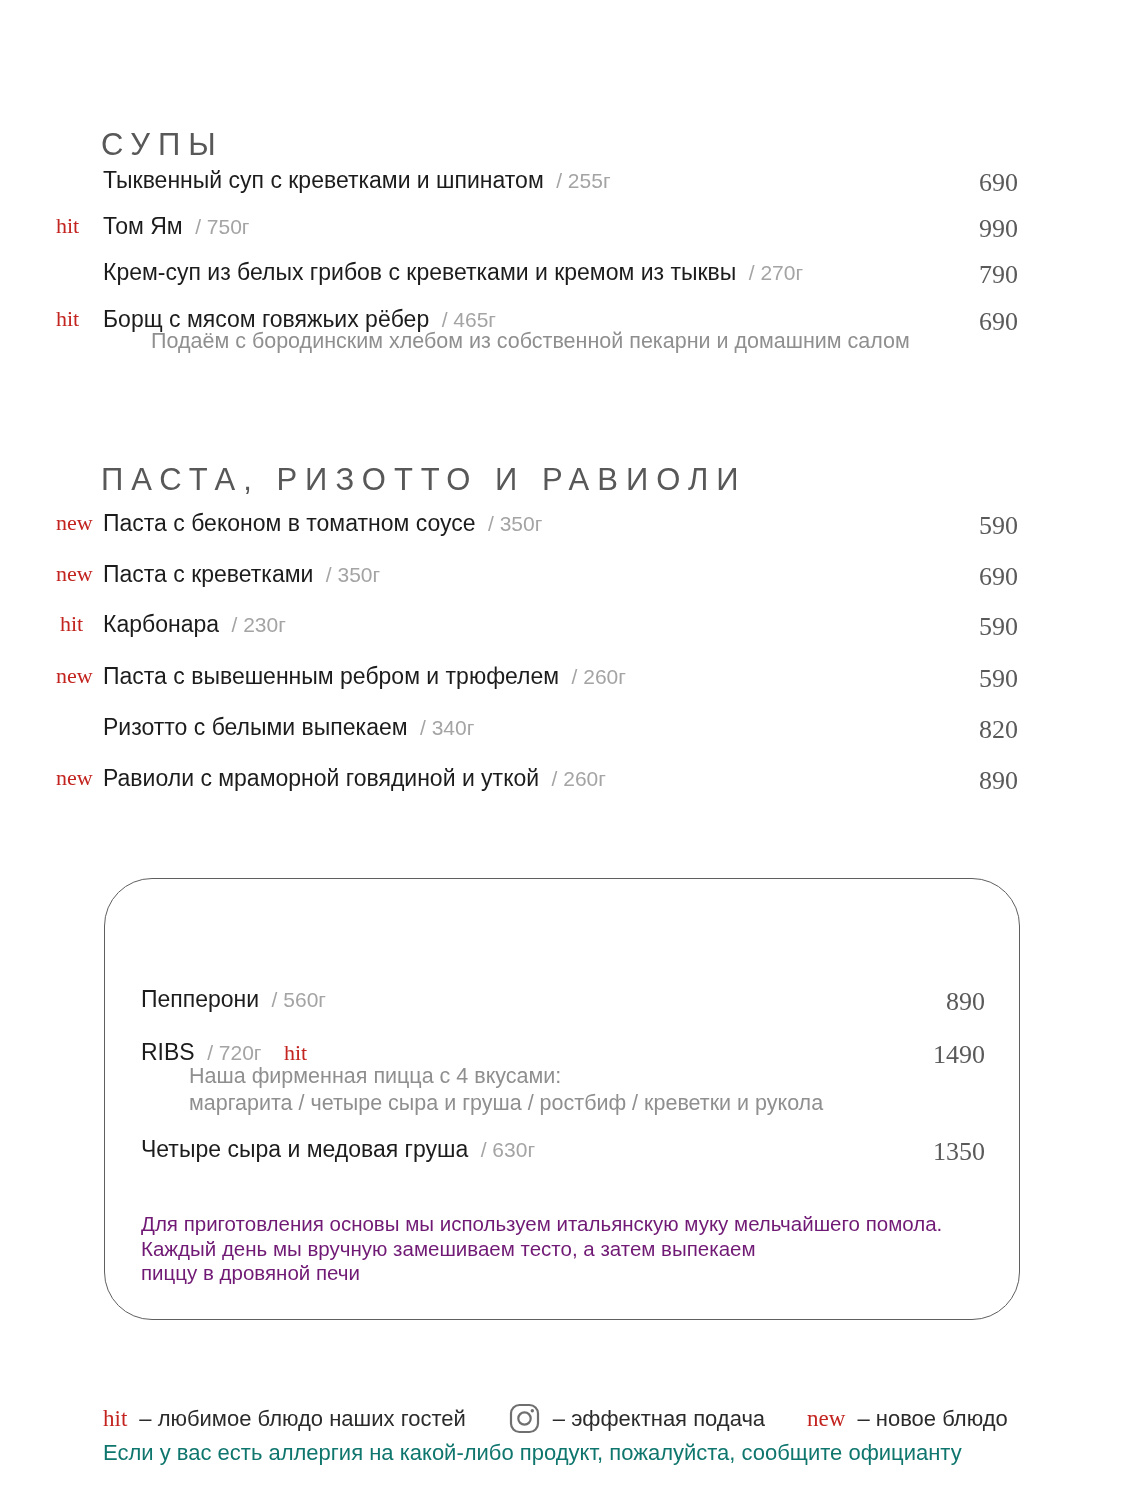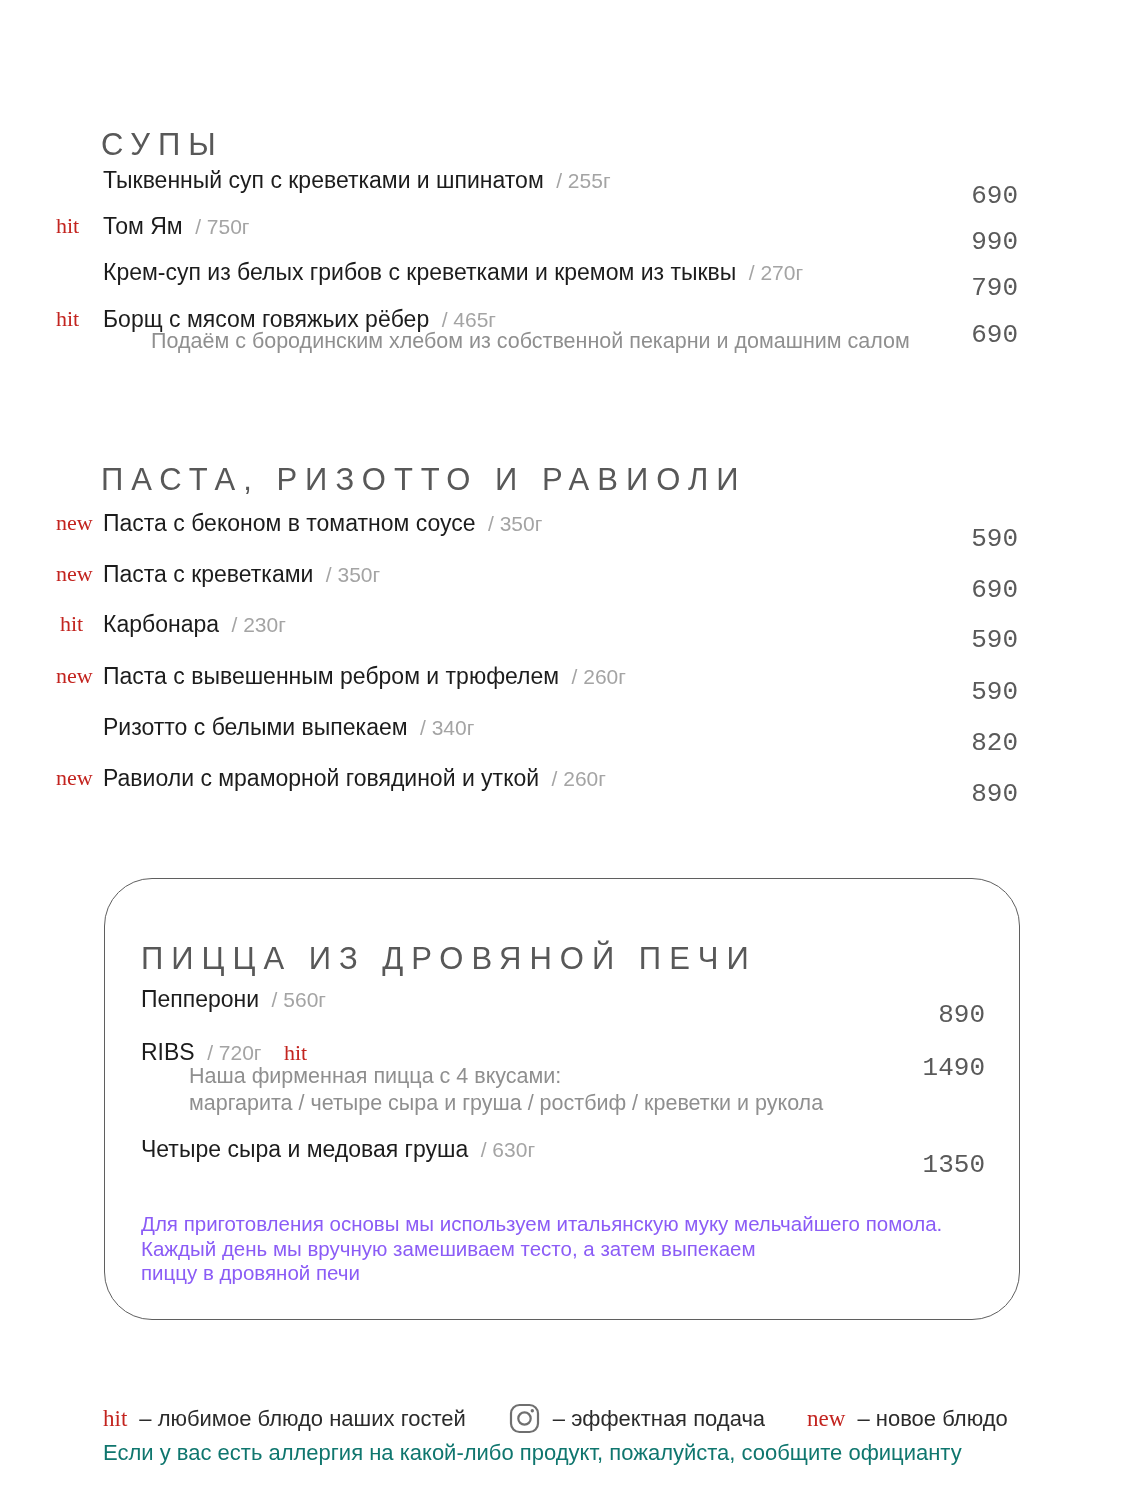--- a/index.html
+++ b/index.html
@@ -44,22 +44,22 @@
     color:#1c1c1c;
     font-weight:400;
   }
   .row .weight{
     font-size:21px;
     color:#a4a4a4;
     margin-left:8px;
   }
   .row .price{
     position:absolute;
-    right:0;top:16px;
-    font-family:Liberation Mono, monospace;
+    right:0;top:3px;
+    font-family:Liberation Serif, serif;
     font-size:26px;
     color:#5a5a5a;
     line-height:30px;
   }
   .row .tag-inline{
     font-family:"Liberation Serif", serif;
     font-size:22px;
     color:#c3241f;
     margin-left:18px;
   }
@@ -81,21 +81,21 @@
     border-radius:48px;
     box-sizing:border-box;
   }
   .pizza-box .section-title{left:36px;top:36px;}
   .pizza-box .row{left:36px;width:844px;}
   .pizza-box .desc{left:36px;}
   .pizza-note{
     position:absolute;
     left:36px;top:333px;
     font-size:20.5px;
-    color:#8b5cf6;
+    color:#701a75;
     line-height:24.5px;
     white-space:nowrap;
   }
   
   .legend{
     position:absolute;
     left:103px;top:1402px;
     display:flex;
     align-items:center;
     white-space:nowrap;
@@ -187,21 +187,20 @@
     <span class="price">820</span>
   </div>
   <div class="row" style="top:763px">
     <span class="tag">new</span>
     <span class="name">Равиоли с мраморной говядиной и уткой</span>
     <span class="weight">/ 260г</span>
     <span class="price">890</span>
   </div>
 
   <div class="pizza-box">
-    <h2 class="section-title">ПИЦЦА ИЗ ДРОВЯНОЙ ПЕЧИ</h2>
 
     <div class="row" style="top:105px">
       <span class="name">Пепперони</span>
       <span class="weight">/ 560г</span>
       <span class="price">890</span>
     </div>
 
     <div class="row" style="top:158px">
       <span class="name">RIBS</span>
       <span class="weight">/ 720г</span>

